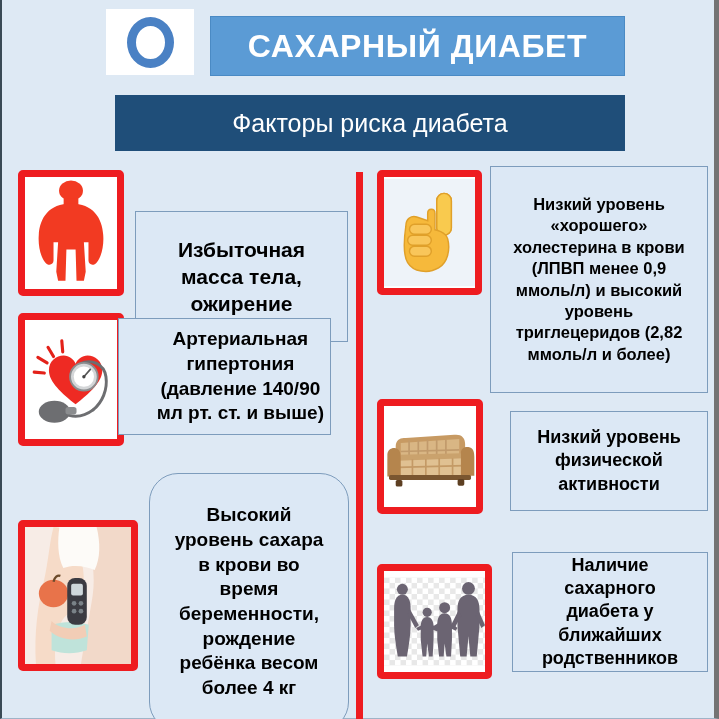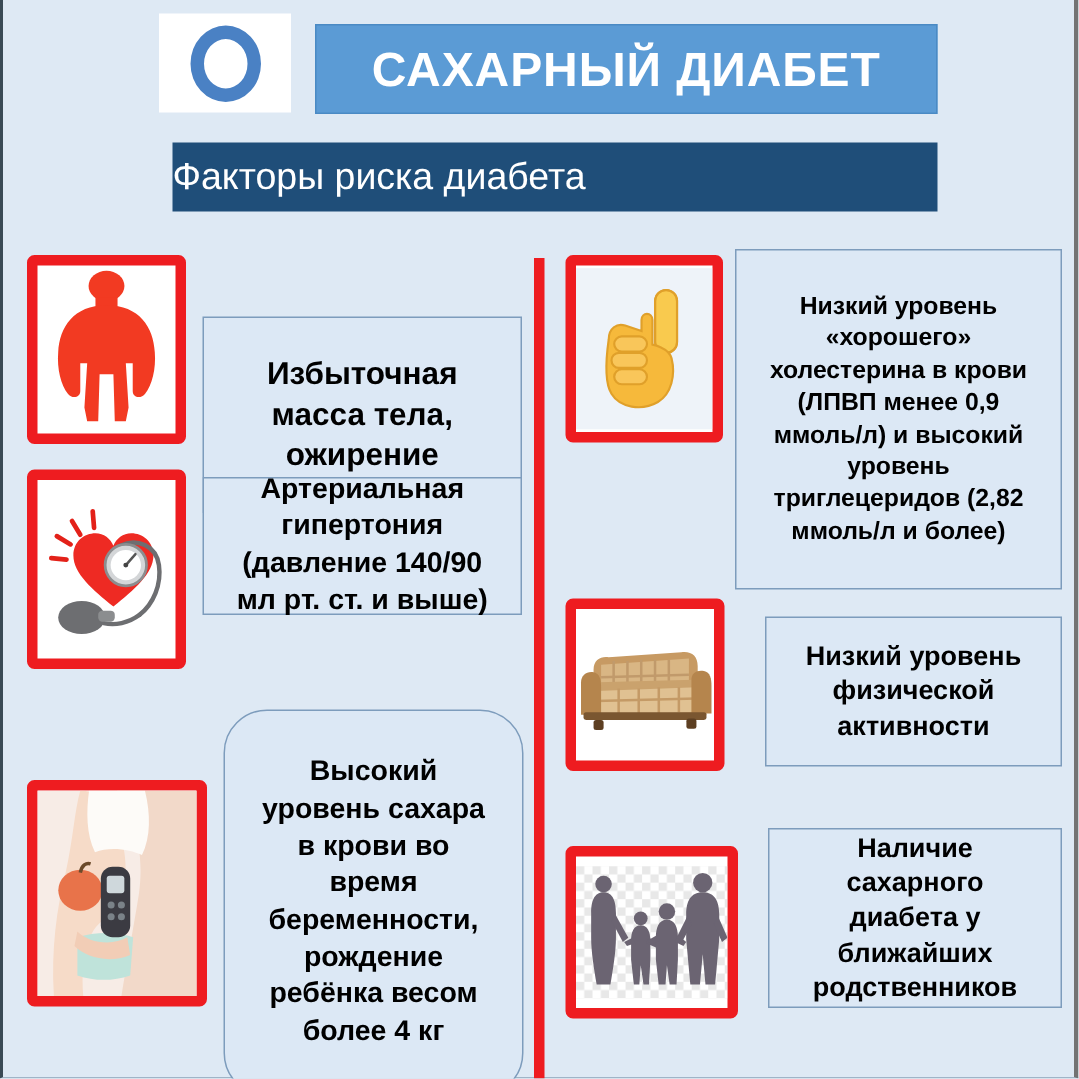--- a/index.html
+++ b/index.html
@@ -10,21 +10,21 @@
     overflow: hidden;
     font-family: "Liberation Sans", sans-serif;
   }
 
   #poster {
     position: relative;
     width: 719px;
     height: 719px;
     background: #dee9f4;
     border-left: 2px solid #3a4a55;
-    border-right: 3px solid #737373;
+    border-right: 5px solid #737373;
     border-bottom: 1px solid #9fb4c7;
   }
 
   
   #logo-box {
     position: absolute;
     left: 104px; top: 9px;
     width: 88px; height: 66px;
     background: #ffffff;
     display: flex; align-items: center; justify-content: center;
@@ -48,23 +48,23 @@
     color: #ffffff;
     font-size: 32px;
     font-weight: bold;
     letter-spacing: 0.6px;
     white-space: nowrap;
   }
 
   #subtitle-bar {
     position: absolute;
     left: 113px; top: 95px;
-    width: 510px; height: 46px;
+    width: 510px; height: 56px;
     background: #1f4e79;
-    display: flex; align-items: center; 
+    display: flex; align-items: center; justify-content: center;
   }
   #subtitle-bar .txt {
     color: #ffffff;
     font-size: 25px;
     font-weight: normal;
     white-space: nowrap;
   }
 
   
   #divider {
@@ -101,21 +101,21 @@
     line-height: 1.30;
     white-space: pre-line;
   }
 
   
   #icon-obesity      { left: 16px;  top: 170px; width: 106px; height: 126px; }
   #card-obesity      { left: 133px; top: 167px; width: 213px; height: 131px; margin-top: 44px; }
   #card-obesity .txt { font-size: 21px; }
 
   #icon-hypertension      { left: 16px;  top: 313px; width: 106px; height: 133px; }
-  #card-hypertension      { left: 133px; top: 318px; width: 213px; height: 92px; }
+  #card-hypertension      { left: 116px; top: 318px; width: 213px; height: 117px; justify-content: flex-end; }
   #card-hypertension .txt { font-size: 19px; }
 
   #icon-pregnancy      { left: 16px;  top: 520px; width: 120px; height: 151px; }
   #card-pregnancy      { left: 147px; top: 473px; width: 200px; height: 258px; border-radius: 29px; }
   #card-pregnancy .txt { font-size: 19px; }
 
   #icon-cholesterol      { left: 375px; top: 170px; width: 105px; height: 125px; }
   #card-cholesterol      { left: 488px; top: 166px; width: 218px; height: 227px; }
   #card-cholesterol .txt { font-size: 16.5px; }
 

